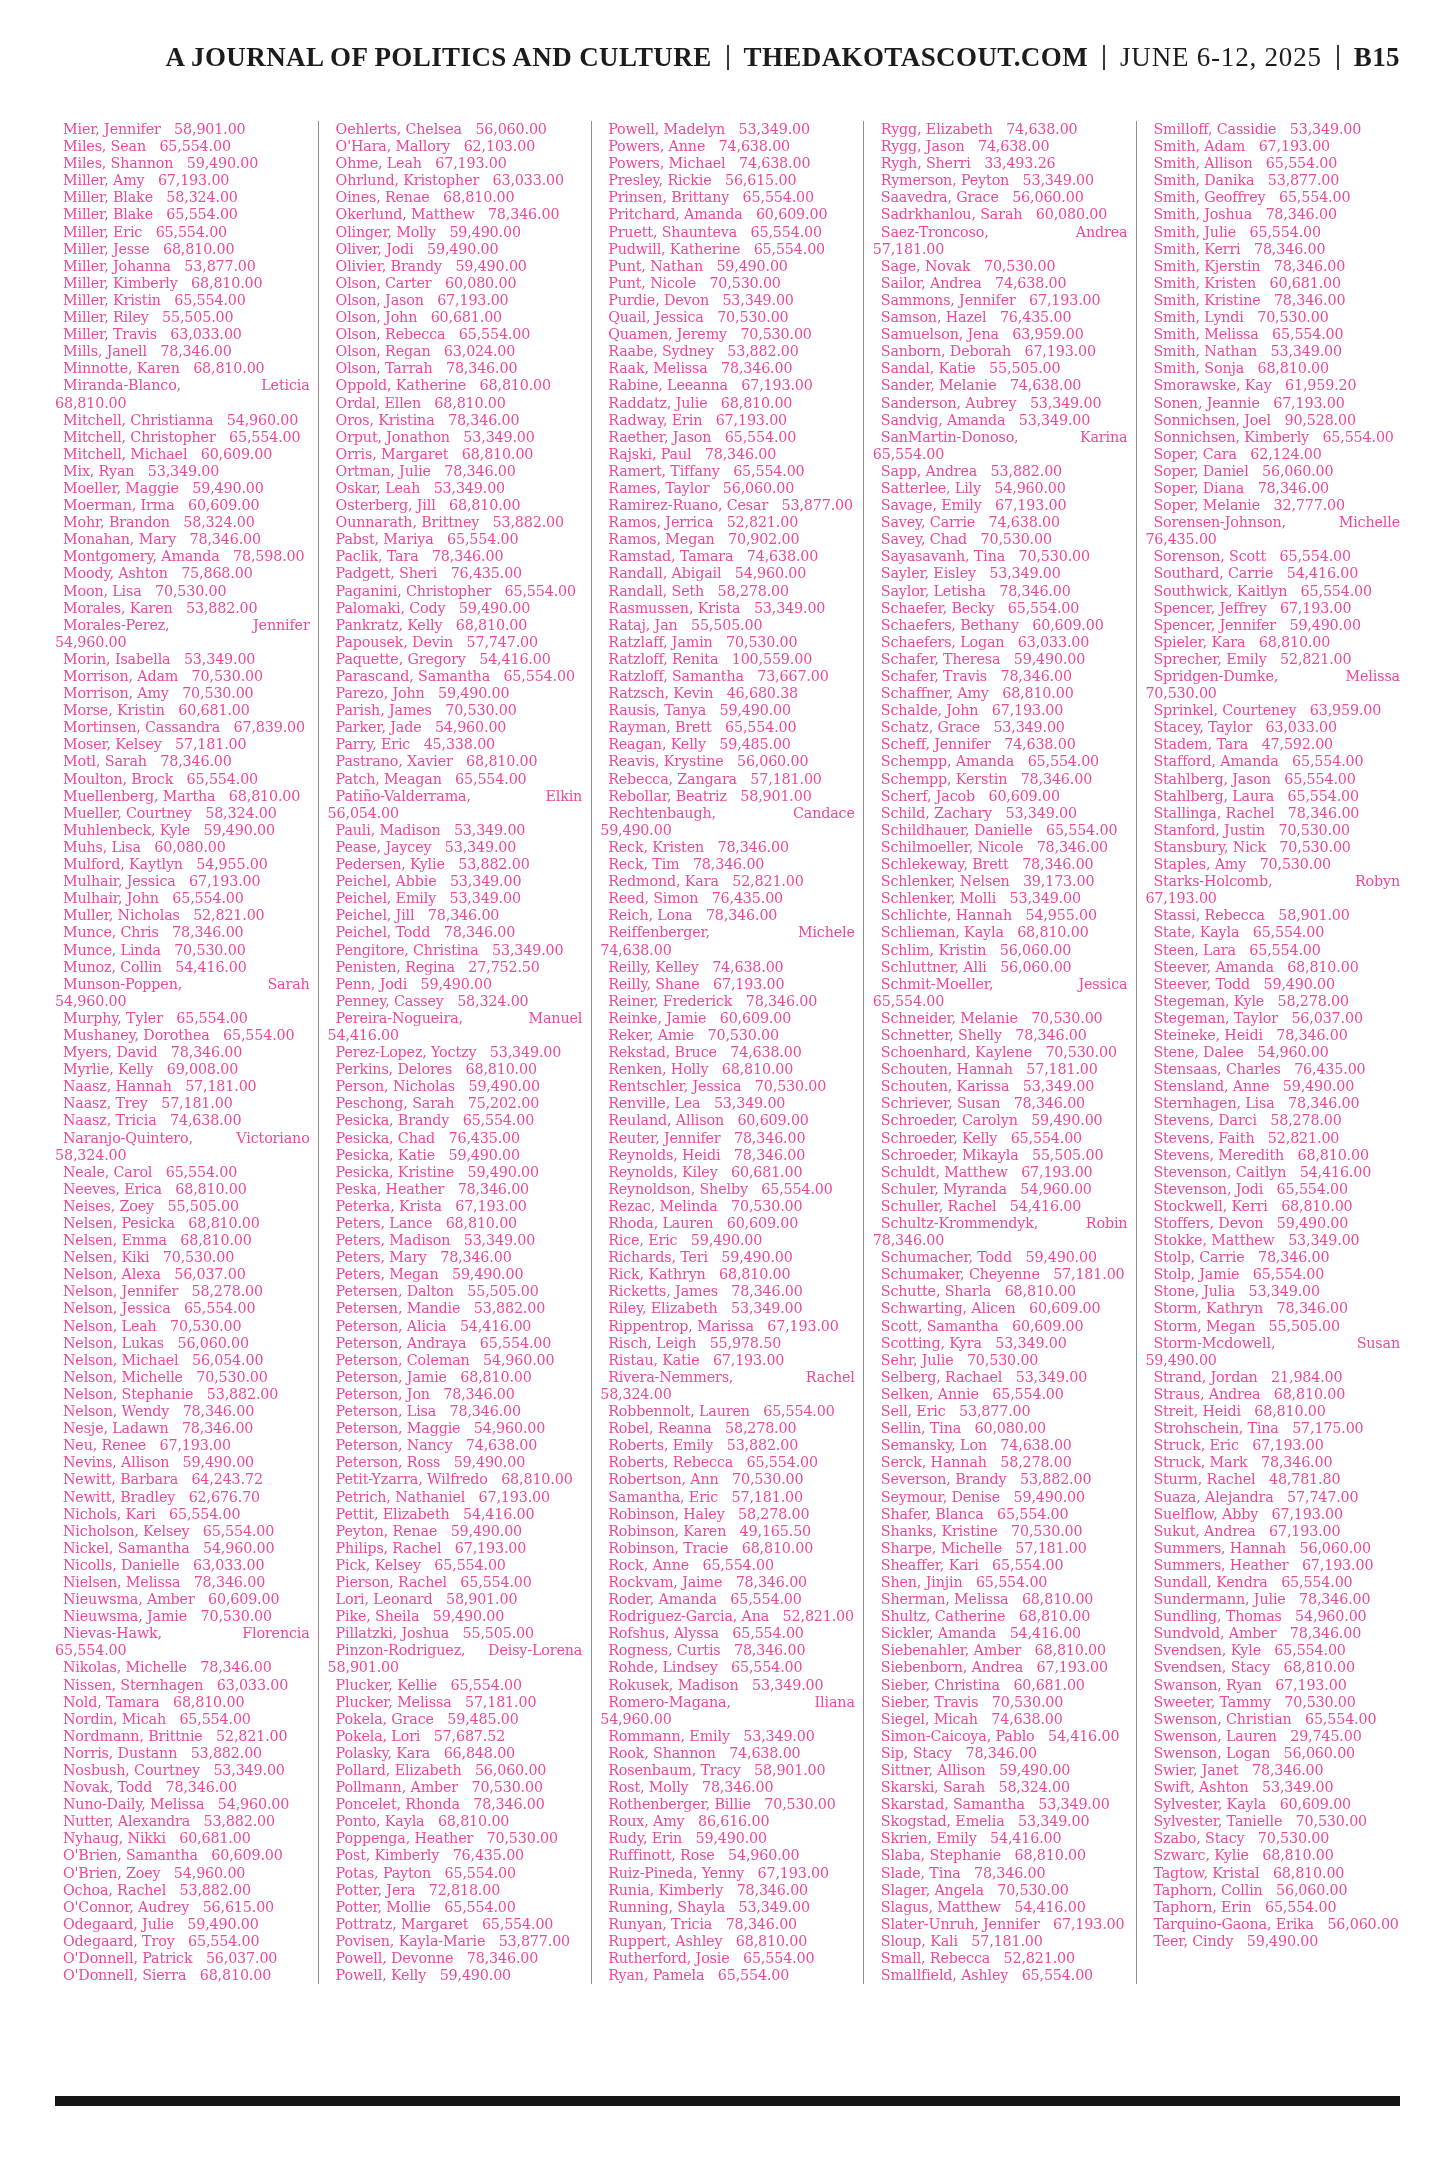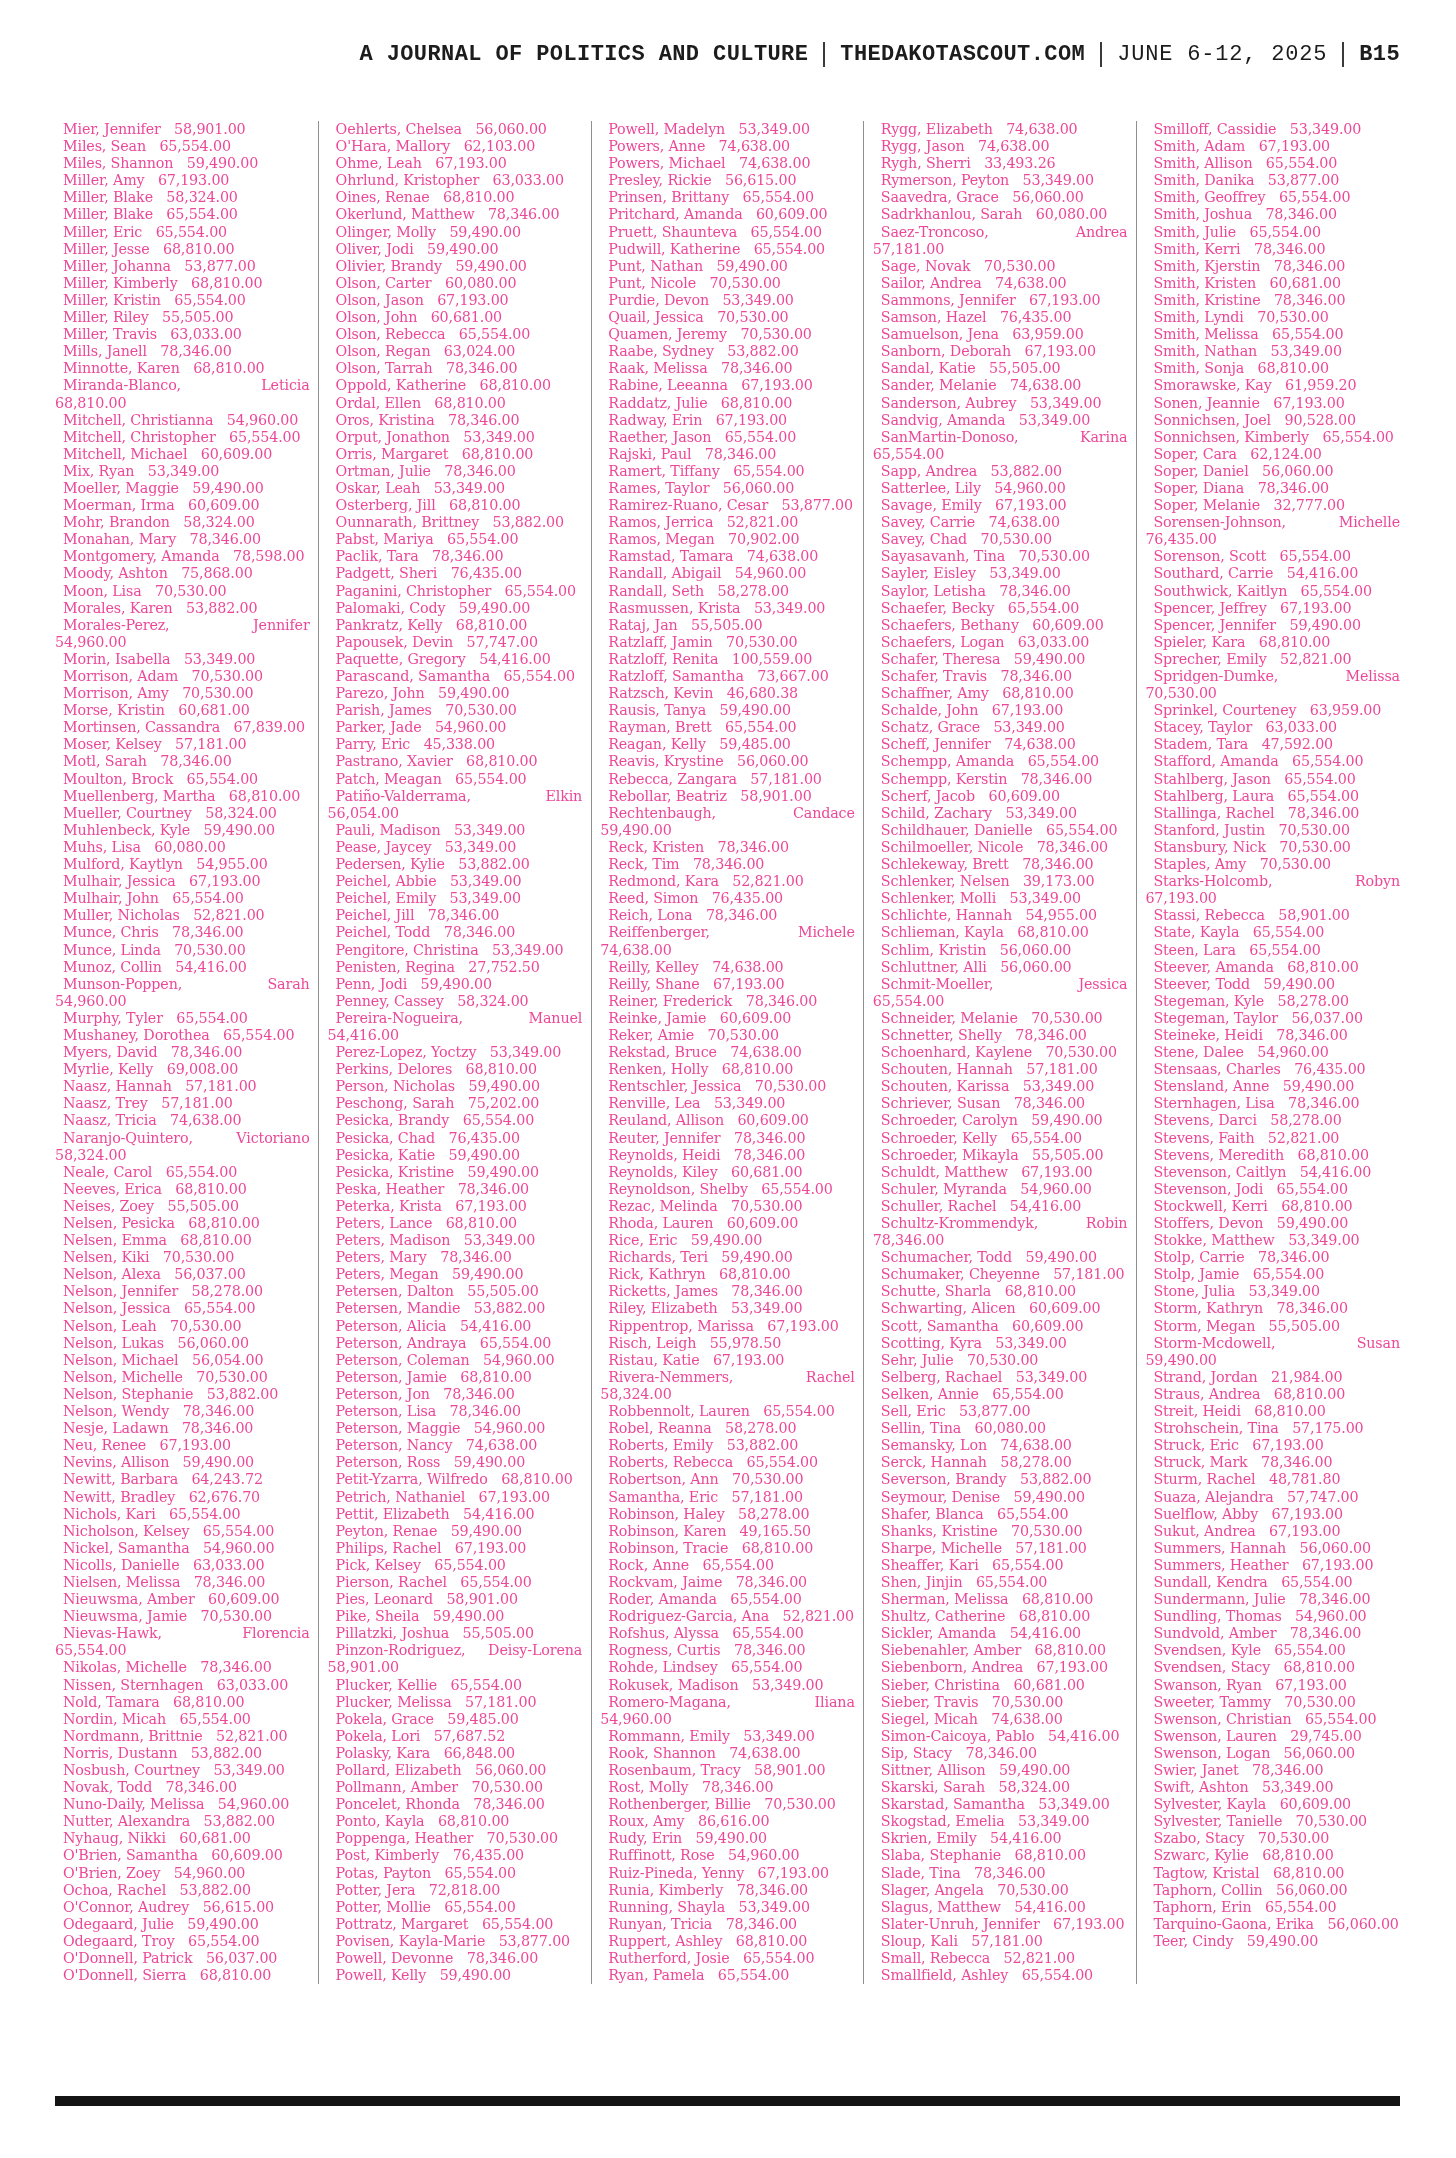--- a/index.html
+++ b/index.html
@@ -13,23 +13,23 @@
 
   
   .folio {
     position: absolute;
     top: 42px; right: 56px;
     display: flex; align-items: center;
     white-space: nowrap;
     color: #1c1c1c;
   }
   .folio .t {
-    font-family: Liberation Mono, monospace;
+    font-family: Liberation Serif, serif;
     font-weight: bold;
-    font-size: 22px;
+    font-size: 27px;
     letter-spacing: 0.4px;
     text-align: right;
   }
   .folio .date { font-weight: normal; letter-spacing: 0.8px; }
   .folio .sep {
     display: inline-block;
     width: 2px; height: 25px;
     background: #3a3a3a;
     margin: 0 15px;
   }
@@ -260,21 +260,21 @@
       <div class="entry"><span>Peterson, Maggie</span><span class="gap"> </span><span>54,960.00</span></div>
       <div class="entry"><span>Peterson, Nancy</span><span class="gap"> </span><span>74,638.00</span></div>
       <div class="entry"><span>Peterson, Ross</span><span class="gap"> </span><span>59,490.00</span></div>
       <div class="entry"><span>Petit-Yzarra, Wilfredo</span><span class="gap"> </span><span>68,810.00</span></div>
       <div class="entry"><span>Petrich, Nathaniel</span><span class="gap"> </span><span>67,193.00</span></div>
       <div class="entry"><span>Pettit, Elizabeth</span><span class="gap"> </span><span>54,416.00</span></div>
       <div class="entry"><span>Peyton, Renae</span><span class="gap"> </span><span>59,490.00</span></div>
       <div class="entry"><span>Philips, Rachel</span><span class="gap"> </span><span>67,193.00</span></div>
       <div class="entry"><span>Pick, Kelsey</span><span class="gap"> </span><span>65,554.00</span></div>
       <div class="entry"><span>Pierson, Rachel</span><span class="gap"> </span><span>65,554.00</span></div>
-      <div class="entry"><span>Pies, Leonard</span><span class="gap"> </span><span>58,901.00</span></div>
+      <div class="entry"><span>Lori, Leonard</span><span class="gap"> </span><span>58,901.00</span></div>
       <div class="entry"><span>Pike, Sheila</span><span class="gap"> </span><span>59,490.00</span></div>
       <div class="entry"><span>Pillatzki, Joshua</span><span class="gap"> </span><span>55,505.00</span></div>
       <div class="entry"><span>Pinzon-Rodriguez, Deisy-Lorena</span><span class="gap"> </span><span>58,901.00</span></div>
       <div class="entry"><span>Plucker, Kellie</span><span class="gap"> </span><span>65,554.00</span></div>
       <div class="entry"><span>Plucker, Melissa</span><span class="gap"> </span><span>57,181.00</span></div>
       <div class="entry"><span>Pokela, Grace</span><span class="gap"> </span><span>59,485.00</span></div>
       <div class="entry"><span>Pokela, Lori</span><span class="gap"> </span><span>57,687.52</span></div>
       <div class="entry"><span>Polasky, Kara</span><span class="gap"> </span><span>66,848.00</span></div>
       <div class="entry"><span>Pollard, Elizabeth</span><span class="gap"> </span><span>56,060.00</span></div>
       <div class="entry"><span>Pollmann, Amber</span><span class="gap"> </span><span>70,530.00</span></div>

